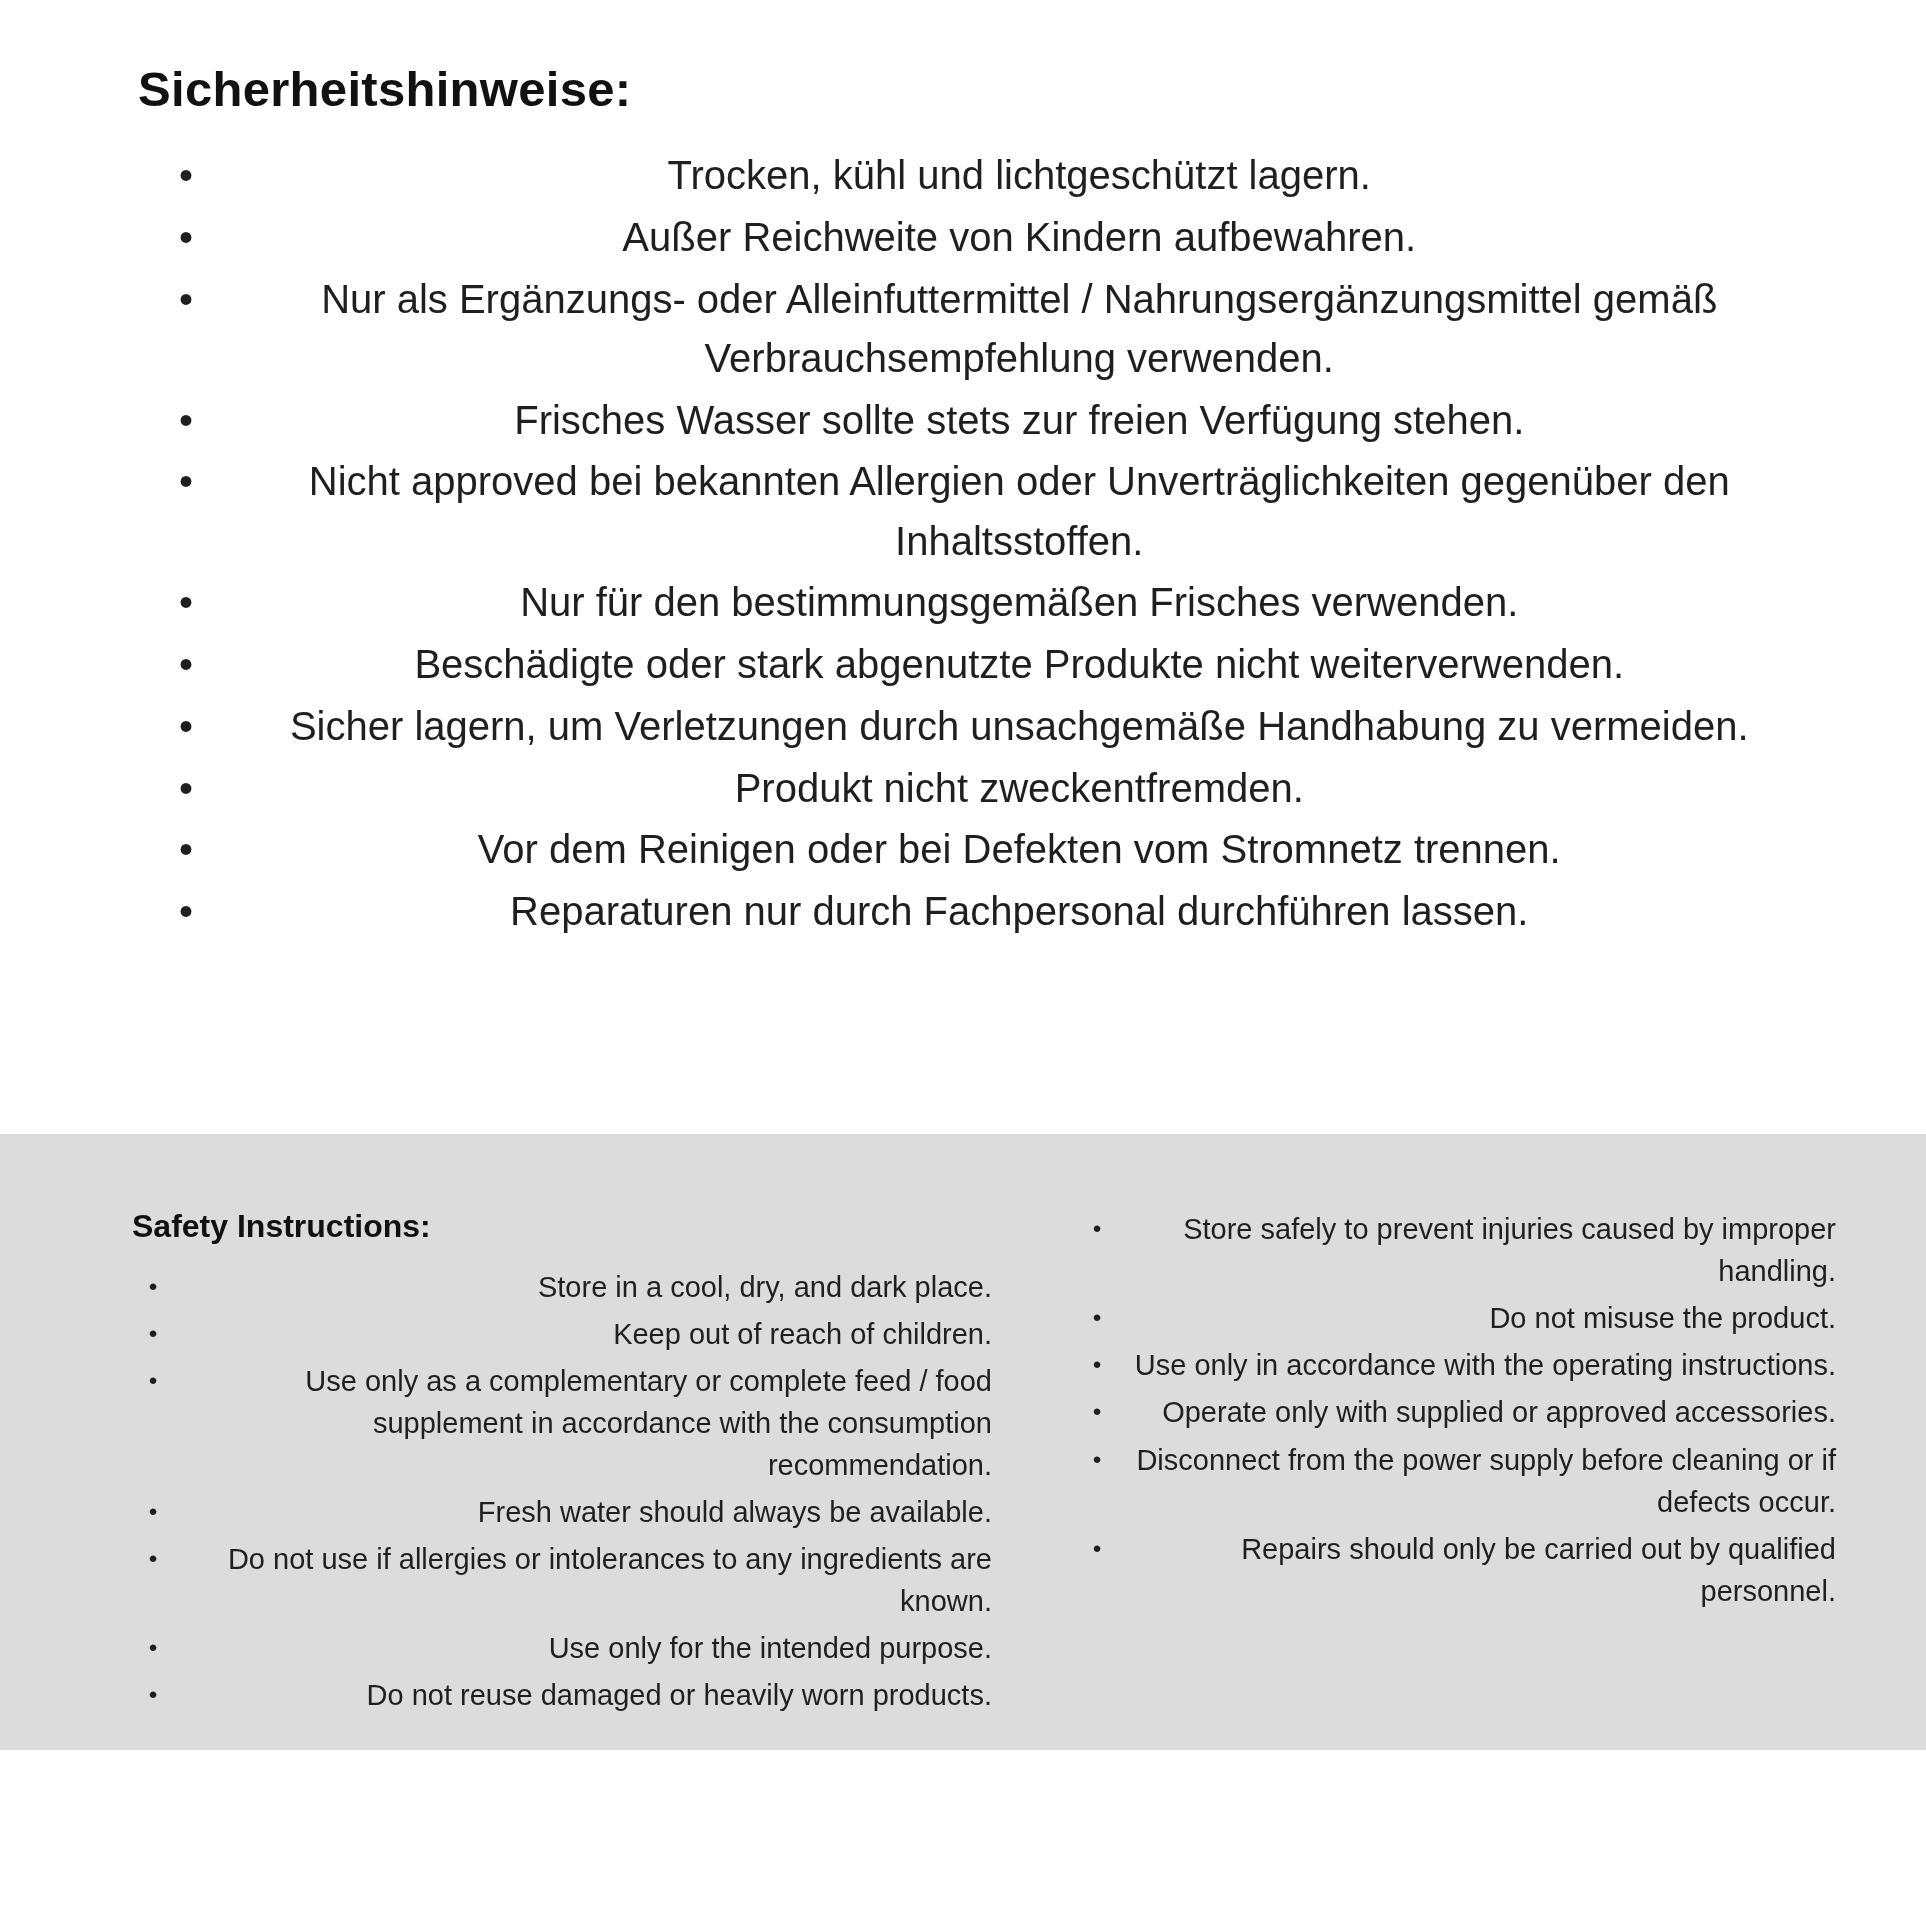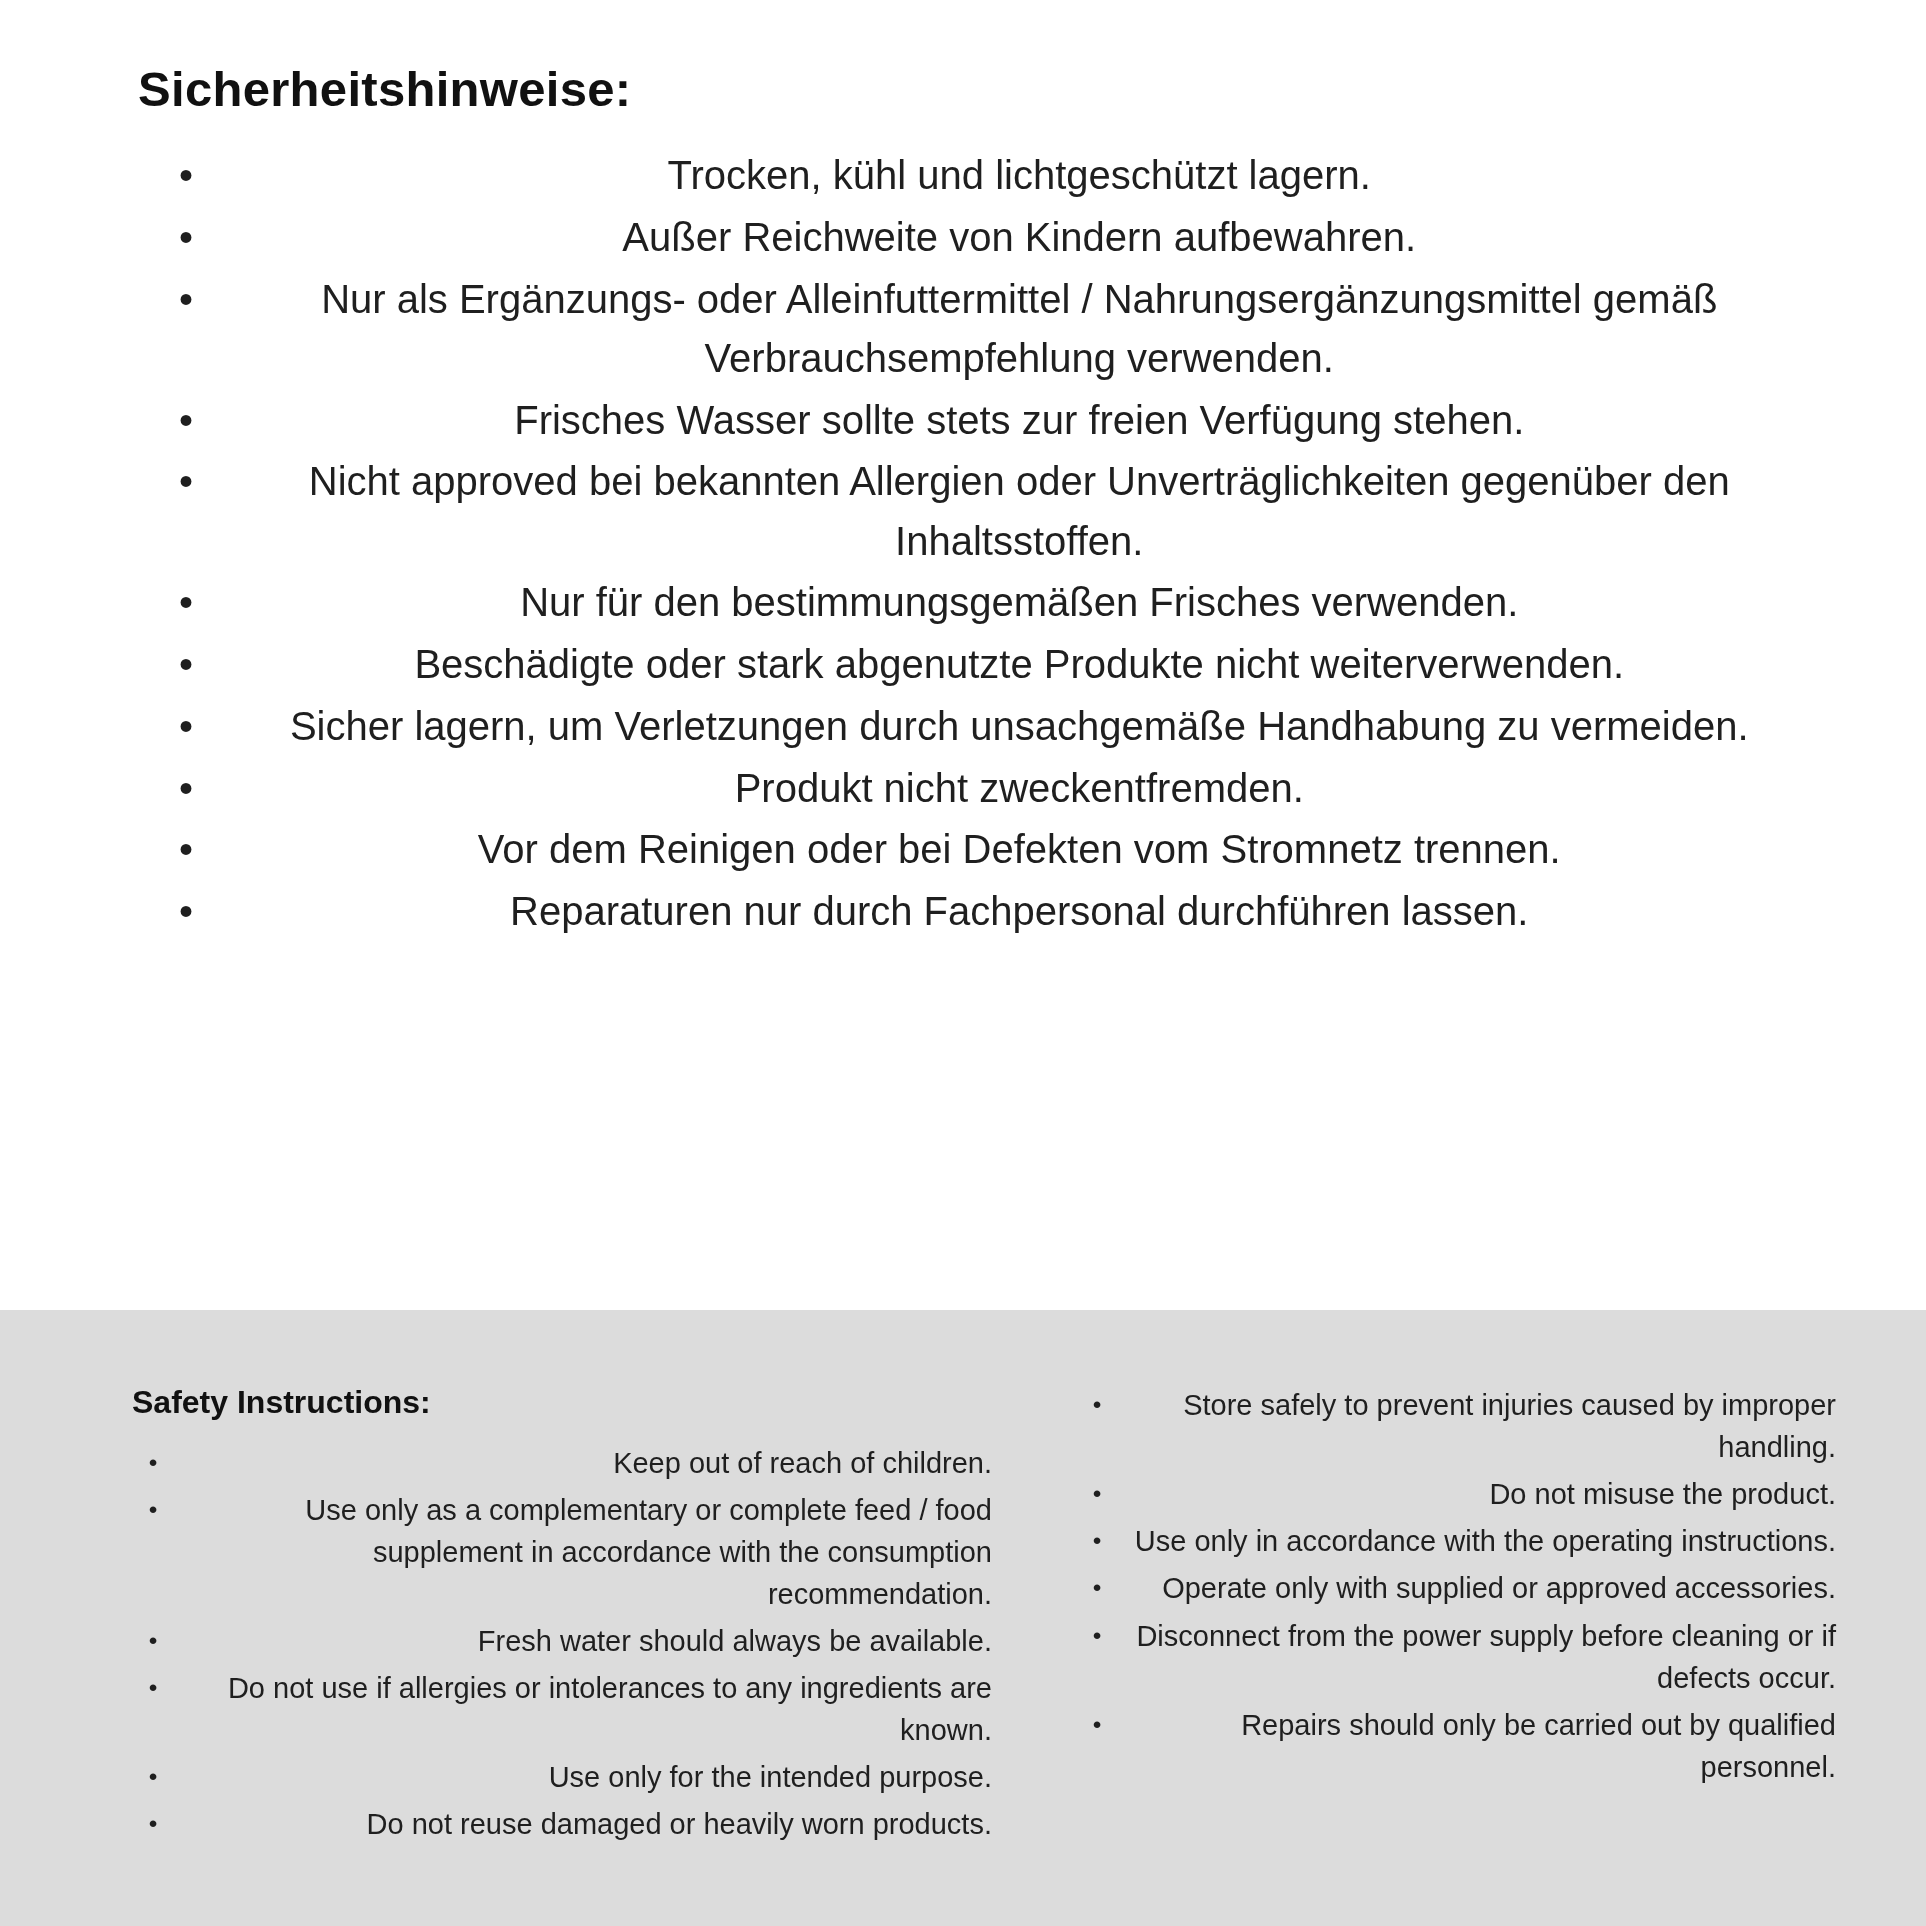--- a/index.html
+++ b/index.html
@@ -16,21 +16,21 @@
     width: 1926px;
     height: 1926px;
     background: #ffffff;
     font-family: "Liberation Sans", "DejaVu Sans", sans-serif;
     color: var(--text-color);
     overflow: hidden;
   }
 
   
   .german-section {
-    height: 1310px;
+    height: 1134px;
     padding: 61px 96px 0 138px;
   }
   .german-title {
     margin: 0 0 29px 0;
     font-size: 49px;
     font-weight: 700;
     letter-spacing: 0.3px;
     color: #111111;
   }
   ul.bullet-list {
@@ -113,20 +113,21 @@
         <li>Produkt nicht zweckentfremden.</li>
         <li>Vor dem Reinigen oder bei Defekten vom Stromnetz trennen.</li>
         <li>Reparaturen nur durch Fachpersonal durchführen lassen.</li>
       </ul>
   </section>
 
   <section class="english-section">
     <div class="english-col-left">
       <h2 class="english-title">Safety Instructions:</h2>
       <ul class="bullet-list">
+          <li>Store in a cool, dry, and dark place.</li>
           <li>Keep out of reach of children.</li>
           <li>Use only as a complementary or complete feed / food supplement in accordance with the consumption recommendation.</li>
           <li>Fresh water should always be available.</li>
           <li>Do not use if allergies or intolerances to any ingredients are known.</li>
           <li>Use only for the intended purpose.</li>
           <li>Do not reuse damaged or heavily worn products.</li>
         </ul>
     </div>
     <div class="english-col-right">
       <ul class="bullet-list">

